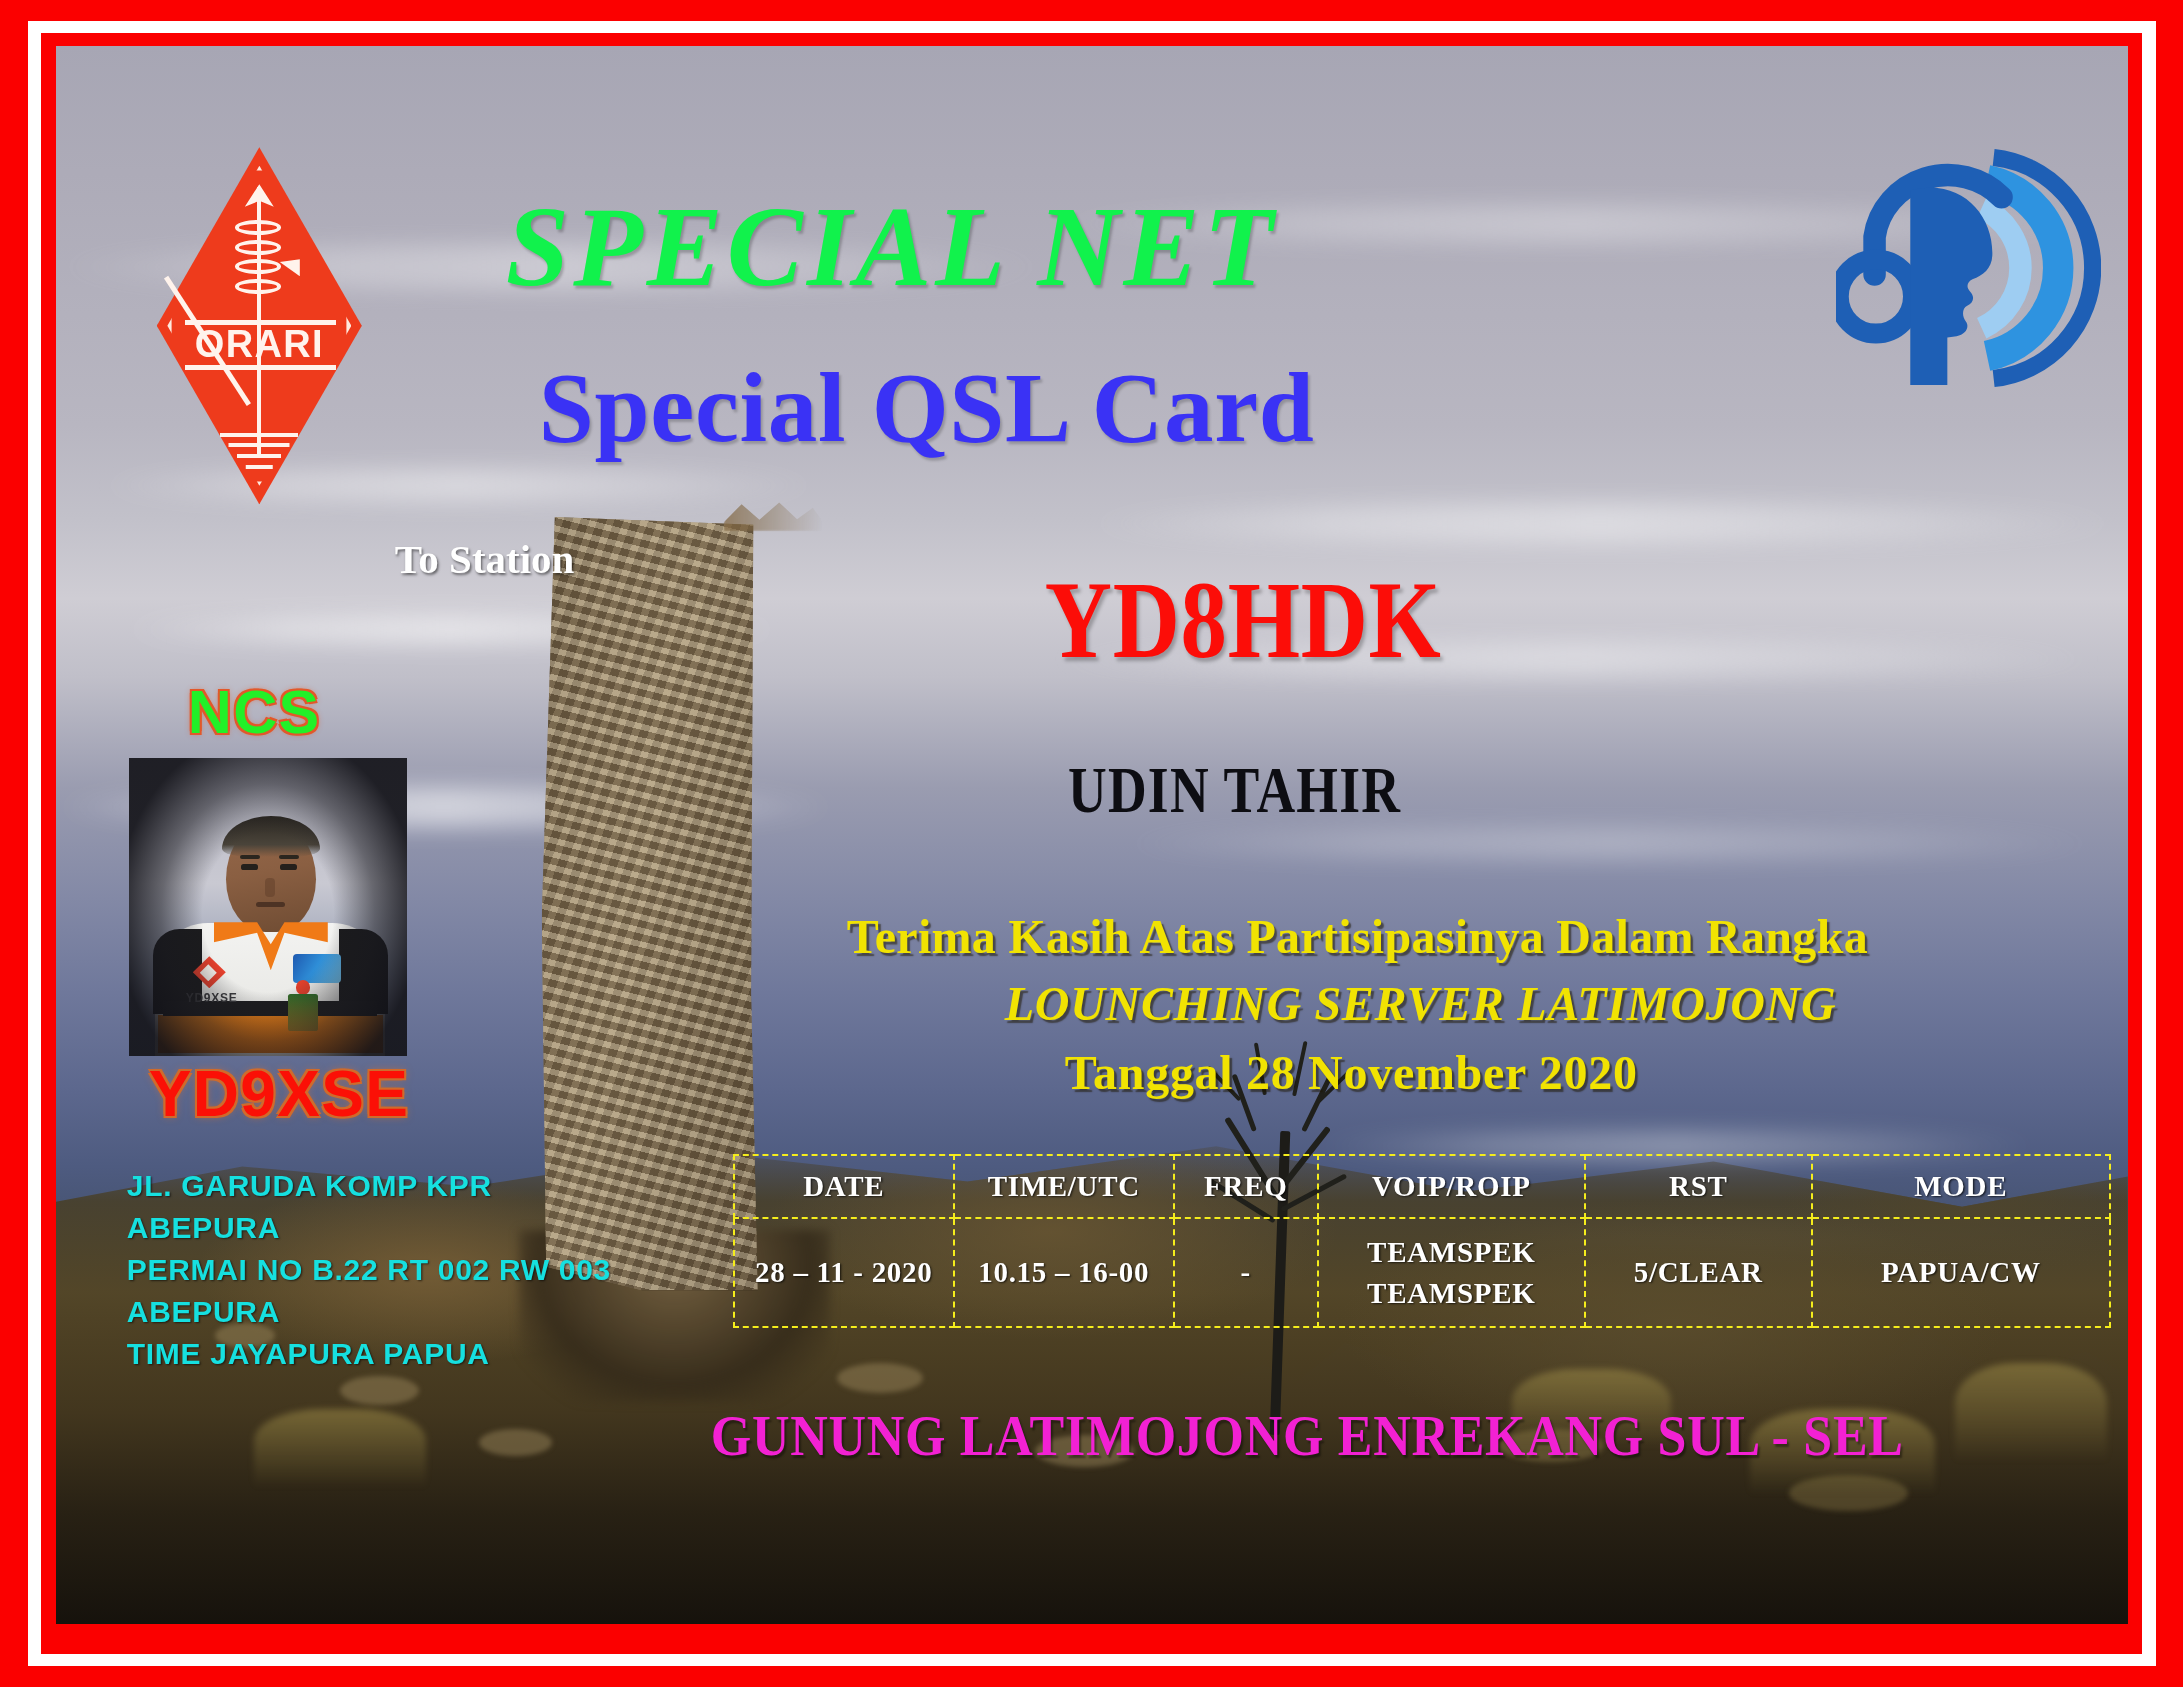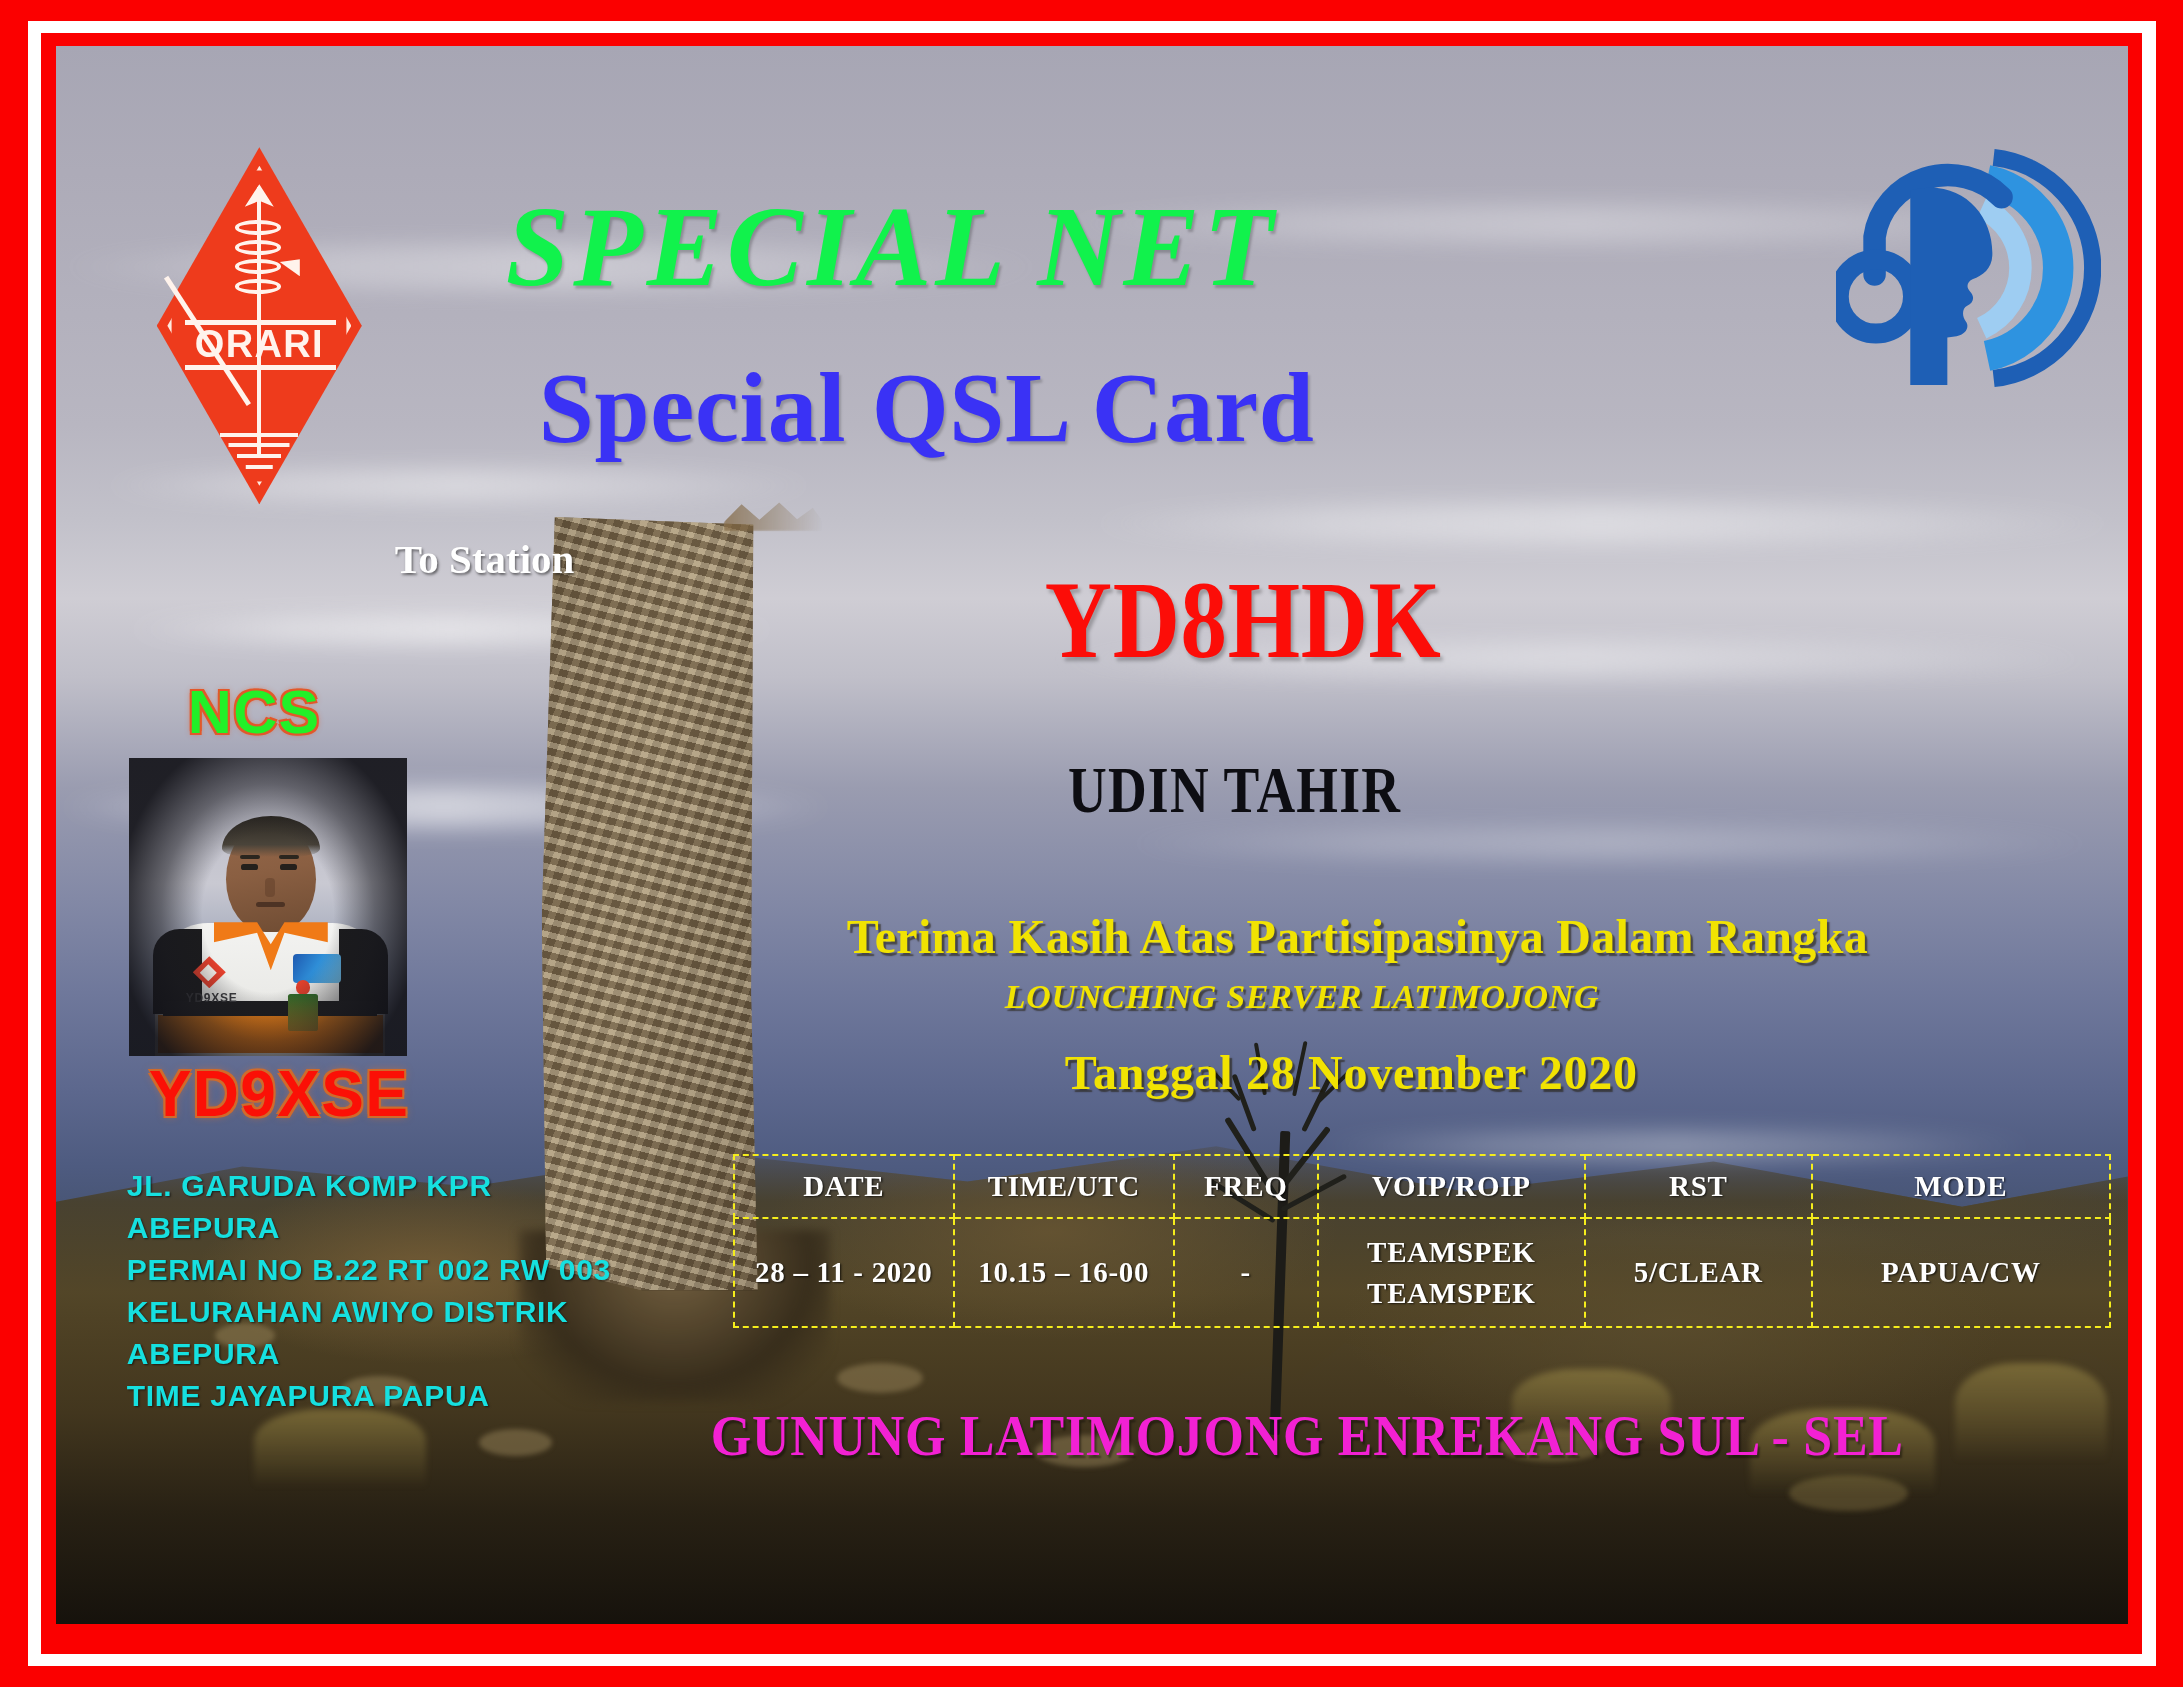--- a/index.html
+++ b/index.html
@@ -307,21 +307,21 @@
   }
 
   
   .yellow-line {
     color: #f1e302;
     font-family: Liberation Serif, serif;
     font-weight: 700;
     text-shadow: 2.6px 2.6px 1.3px rgba(30,22,0,.55);
   }
   .ty1 { left: 791px; top: 867px; font-size: 48px; letter-spacing: 0.3px; }
-  .ty2 { left: 949px; top: 934px; font-size: 34px; font-style: italic; letter-spacing: 0.7px; }
+  .ty2 { left: 949px; top: 934px; font-size: 48px; font-style: italic; letter-spacing: 0.7px; }
   .ty3 { left: 1009px; top: 1003px; font-size: 48px; letter-spacing: 0.7px; }
 
   
   .t-place {
     left: 655px; top: 1363px;
     color: #f221d3;
     font-family: "Liberation Serif", serif;
     font-weight: 700;
     font-size: 52px;
     letter-spacing: 0.7px;
@@ -607,21 +607,20 @@
     </div>
     <div class="ov t-ncs-call">YD9XSE</div>
 
     <div id="address-block" style="position:absolute; left:71px; top:1119px; width:543px;
          color:#16e0e0; font-family:'Liberation Sans', sans-serif; font-weight:700;
          font-size:30px; line-height:42px; letter-spacing:0.7px;
          text-shadow:1.3px 1.3px 2px rgba(0,0,0,.55);">
             <div>JL. GARUDA KOMP KPR</div>
             <div>ABEPURA</div>
             <div>PERMAI NO B.22 RT 002 RW 003</div>
-            <div>KELURAHAN AWIYO DISTRIK</div>
             <div>ABEPURA</div>
             <div>TIME JAYAPURA PAPUA</div>
           </div>
 
     <table class="qsl-table">
       <tbody>
               <tr class="hdr">
         <td class="col-date">DATE</td>
         <td class="col-time">TIME/UTC</td>
         <td class="col-freq">FREQ</td>

